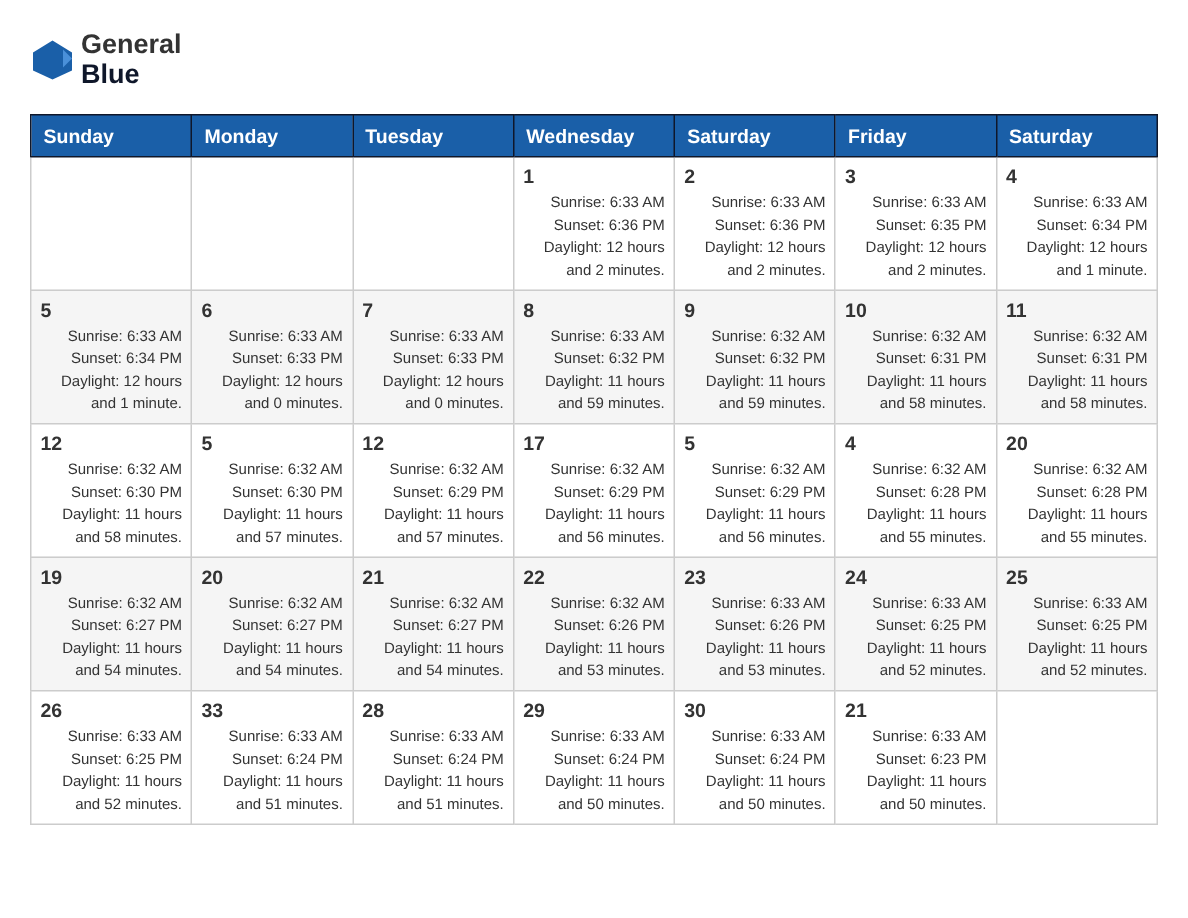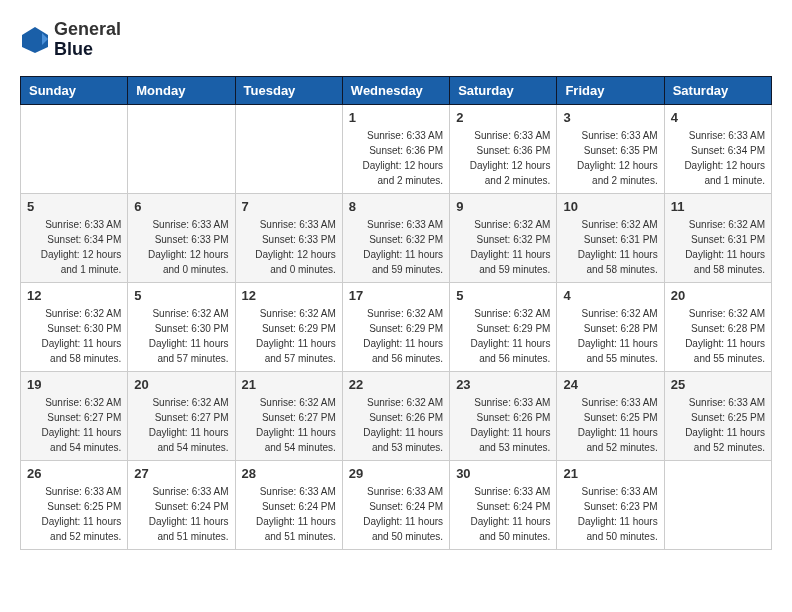--- a/index.html
+++ b/index.html
@@ -312,21 +312,21 @@
       </tr>
       <tr>
         <td>
           <span class="day-number">26</span>
           <div class="day-info" style="white-space: pre-line;">Sunrise: 6:33 AM
 Sunset: 6:25 PM
 Daylight: 11 hours
 and 52 minutes.</div>
         </td>
         <td>
-          <span class="day-number">27</span>
+          <span class="day-number">33</span>
           <div class="day-info" style="white-space: pre-line;">Sunrise: 6:33 AM
 Sunset: 6:24 PM
 Daylight: 11 hours
 and 51 minutes.</div>
         </td>
         <td>
           <span class="day-number">28</span>
           <div class="day-info" style="white-space: pre-line;">Sunrise: 6:33 AM
 Sunset: 6:24 PM
 Daylight: 11 hours

